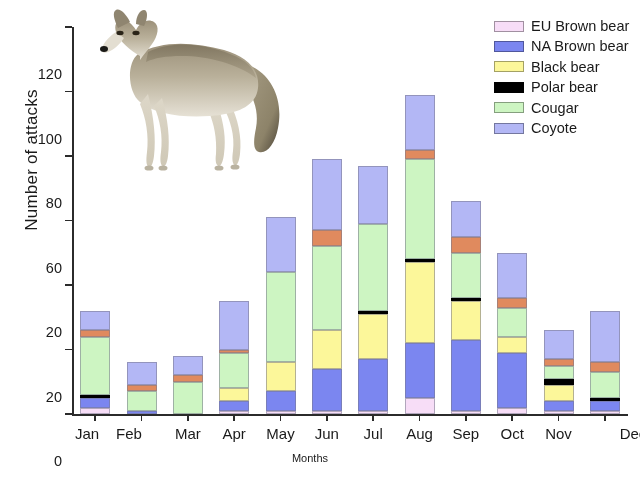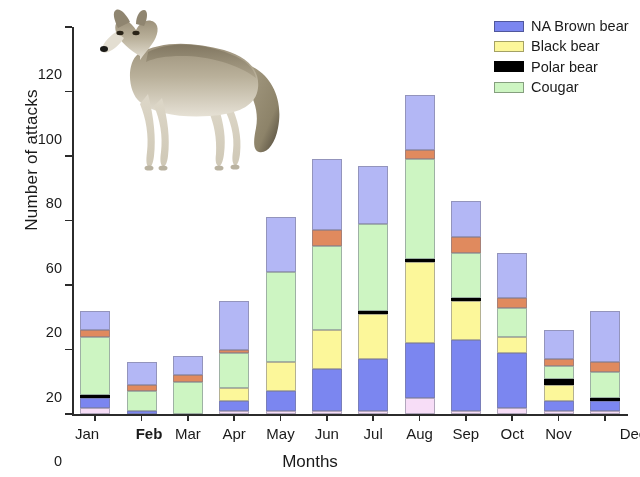--- a/index.html
+++ b/index.html
@@ -37,21 +37,21 @@
     letter-spacing: .2px;
   }
 
   
   .x-axis-title {
     position: absolute;
     left: 60px;
     top: 452px;
     width: 500px;
     text-align: center;
-    font-size: 17px;
+    font-size: 11px;
   }
 
   
   .axis-line {
     position: absolute;
     background: #2b2b2b;
   }
   #y-axis-line {
     left: 72px;
     top: 27px;
@@ -172,21 +172,21 @@
       <div class="y-tick-label-wrap" style="top: 156px;">80</div>
       <div class="y-tick" style="top: 90.7px;"></div>
       <div class="y-tick-label-wrap" style="top: 91.5px;">100</div>
       <div class="y-tick" style="top: 26.2px;"></div>
       <div class="y-tick-label-wrap" style="top: 27px;">120</div>
     </div>
   <div id="x-ticks">
       <div class="x-tick" style="left: 94.3667px;"></div>
       <div class="x-tick-label" style="left: 87px;">Jan</div>
       <div class="x-tick" style="left: 140.7px;"></div>
-      <div class="x-tick-label" style="left: 149px; font-weight: bold;">Feb</div>
+      <div class="x-tick-label" style="left: 129px;">Feb</div>
       <div class="x-tick" style="left: 187.033px;"></div>
       <div class="x-tick-label" style="left: 187.833px;">Mar</div>
       <div class="x-tick" style="left: 233.367px;"></div>
       <div class="x-tick-label" style="left: 234.167px;">Apr</div>
       <div class="x-tick" style="left: 279.7px;"></div>
       <div class="x-tick-label" style="left: 280.5px;">May</div>
       <div class="x-tick" style="left: 326.033px;"></div>
       <div class="x-tick-label" style="left: 326.833px;">Jun</div>
       <div class="x-tick" style="left: 372.367px;"></div>
       <div class="x-tick-label" style="left: 373.167px;">Jul</div>
@@ -344,31 +344,39 @@
     <ellipse cx="58" cy="31" rx="3.6" ry="2.2" fill="#2a2418"></ellipse>
 
     <ellipse cx="71" cy="166" rx="4.5" ry="2.6" fill="#b9b2a0"></ellipse>
     <ellipse cx="85" cy="166" rx="4.5" ry="2.6" fill="#b9b2a0"></ellipse>
     <ellipse cx="141" cy="166" rx="4.5" ry="2.6" fill="#b9b2a0"></ellipse>
     <ellipse cx="157" cy="165" rx="4.5" ry="2.6" fill="#b9b2a0"></ellipse>
   </svg>
 
   <div id="legend">
       <div class="legend-row">
+        <div class="legend-swatch" style="background: rgb(247, 221, 247);"></div>
+        <div class="legend-label">EU Brown bear</div>
+      </div>
+      <div class="legend-row">
         <div class="legend-swatch" style="background: rgb(123, 134, 240);"></div>
         <div class="legend-label">NA Brown bear</div>
       </div>
       <div class="legend-row">
         <div class="legend-swatch" style="background: rgb(252, 247, 154);"></div>
         <div class="legend-label">Black bear</div>
       </div>
       <div class="legend-row">
         <div class="legend-swatch" style="background: rgb(0, 0, 0);"></div>
         <div class="legend-label">Polar bear</div>
       </div>
       <div class="legend-row">
         <div class="legend-swatch" style="background: rgb(205, 245, 194);"></div>
         <div class="legend-label">Cougar</div>
       </div>
+      <div class="legend-row">
+        <div class="legend-swatch" style="background: rgb(179, 183, 245);"></div>
+        <div class="legend-label">Coyote</div>
+      </div>
     </div>
 
 <div class="x-axis-title">Months</div>
   </div>
 
 </body></html>

